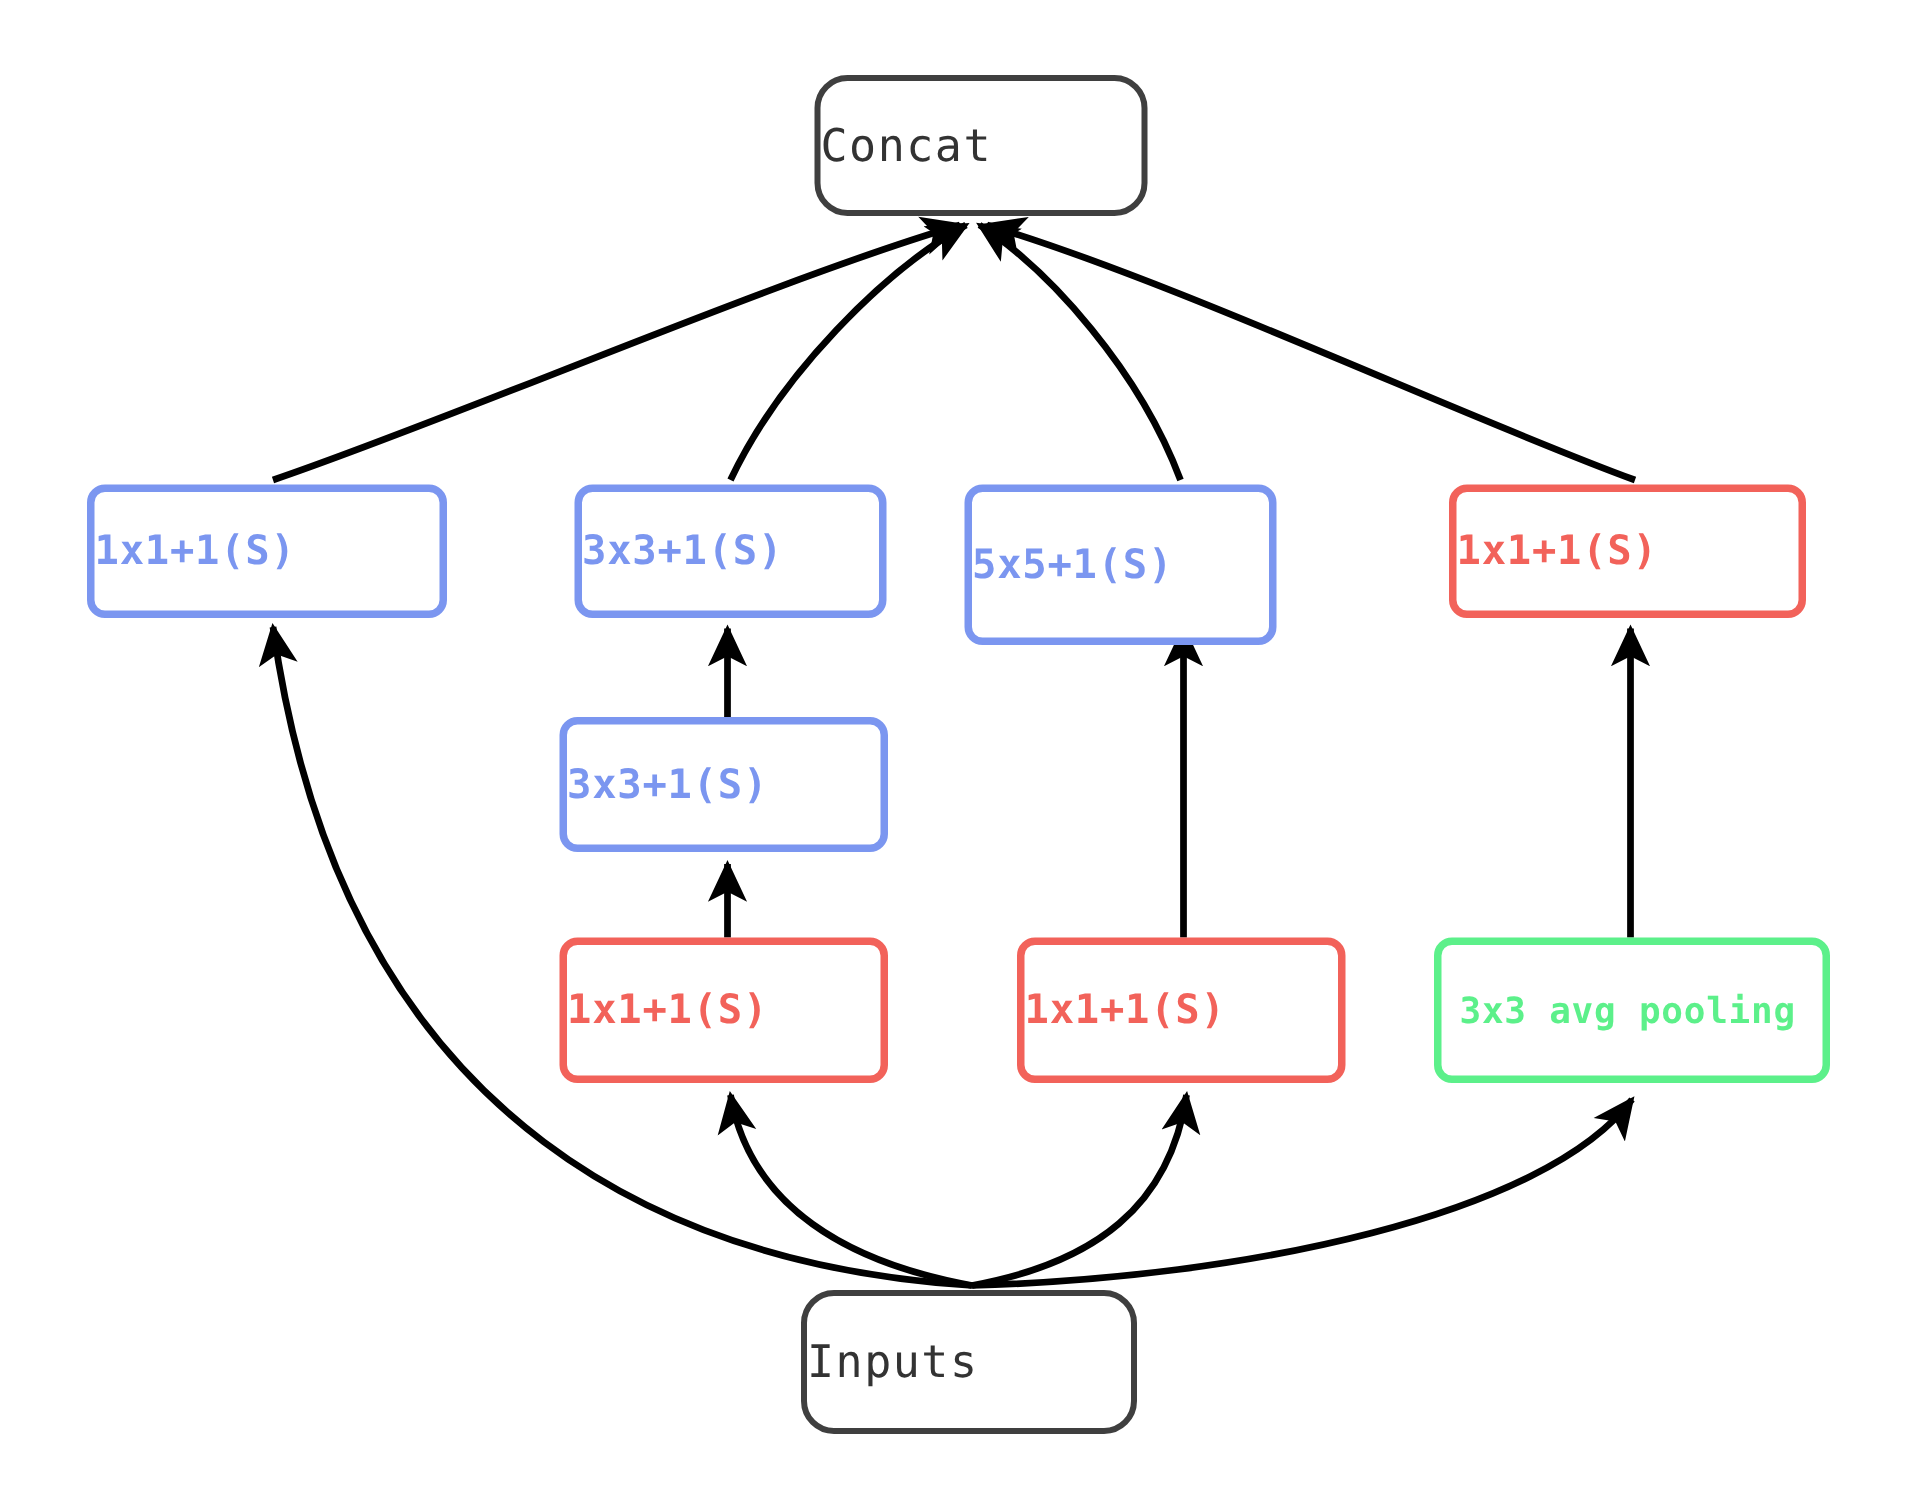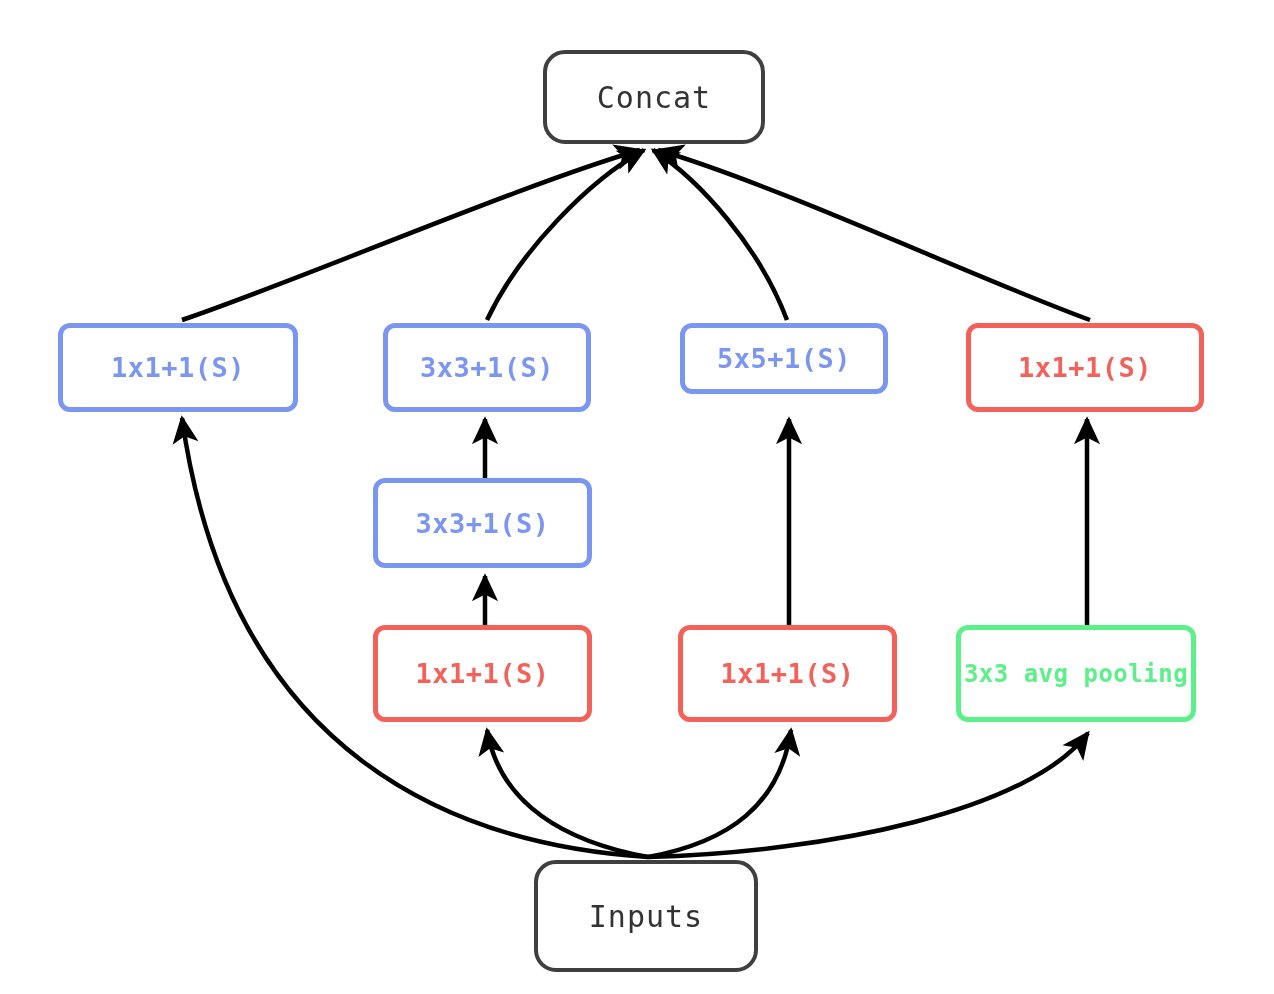--- a/index.html
+++ b/index.html
@@ -21,21 +21,21 @@
     top: 0;
     width: 1274px;
     height: 994px;
     pointer-events: none;
   }
   .node {
     position: absolute;
     box-sizing: border-box;
     display: flex;
     align-items: center;
-    justify-content: center;
+    justify-content: flex-start;
     background: #ffffff;
     border-style: solid;
     white-space: nowrap;
     letter-spacing: 0.5px;
   }
   .node .node-label {
     font-family: "DejaVu Sans Mono", "Liberation Mono", monospace;
     font-weight: bold;
   }
   .node.terminal {
@@ -91,41 +91,41 @@
   </div>
 
   <div class="node op" style="left:58px; top:323px; width:240px; height:89px; border-color:#7b96f0;">
     <span class="node-label" style="color:#7b96f0;">1x1+1(S)</span>
   </div>
 
   <div class="node op" style="left:383px; top:323px; width:208px; height:89px; border-color:#7b96f0;">
     <span class="node-label" style="color:#7b96f0;">3x3+1(S)</span>
   </div>
 
-  <div class="node op" style="left:680px; top:323px; width:208px; height:71px; border-color:#7b96f0;">
+  <div class="node op" style="left:643px; top:323px; width:208px; height:107px; border-color:#7b96f0;">
     <span class="node-label" style="color:#7b96f0;">5x5+1(S)</span>
   </div>
 
   <div class="node op" style="left:966px; top:323px; width:238px; height:89px; border-color:#f2625a;">
     <span class="node-label" style="color:#f2625a;">1x1+1(S)</span>
   </div>
 
   <div class="node op" style="left:373px; top:478px; width:219px; height:90px; border-color:#7b96f0;">
     <span class="node-label" style="color:#7b96f0;">3x3+1(S)</span>
   </div>
 
   <div class="node op" style="left:373px; top:625px; width:219px; height:97px; border-color:#f2625a;">
     <span class="node-label" style="color:#f2625a;">1x1+1(S)</span>
   </div>
 
   <div class="node op" style="left:678px; top:625px; width:219px; height:97px; border-color:#f2625a;">
     <span class="node-label" style="color:#f2625a;">1x1+1(S)</span>
   </div>
 
-  <div class="node op wide" style="left:956px; top:625px; width:240px; height:97px; border-color:#5cf08a;">
+  <div class="node op wide" style="left:956px; top:625px; width:264px; height:97px; border-color:#5cf08a;padding-left:12px;">
     <span class="node-label" style="color:#5cf08a;">3x3 avg pooling</span>
   </div>
 
-  <div class="node terminal" style="left:534px; top:860px; width:224px; height:112px; border-color:#3f3f3f;">
+  <div class="node terminal" style="left:534px; top:860px; width:224px; height:96px; border-color:#3f3f3f;">
     <span class="node-label" style="color:#333333;">Inputs</span>
   </div>
 
 </div>
 
 </body></html>

